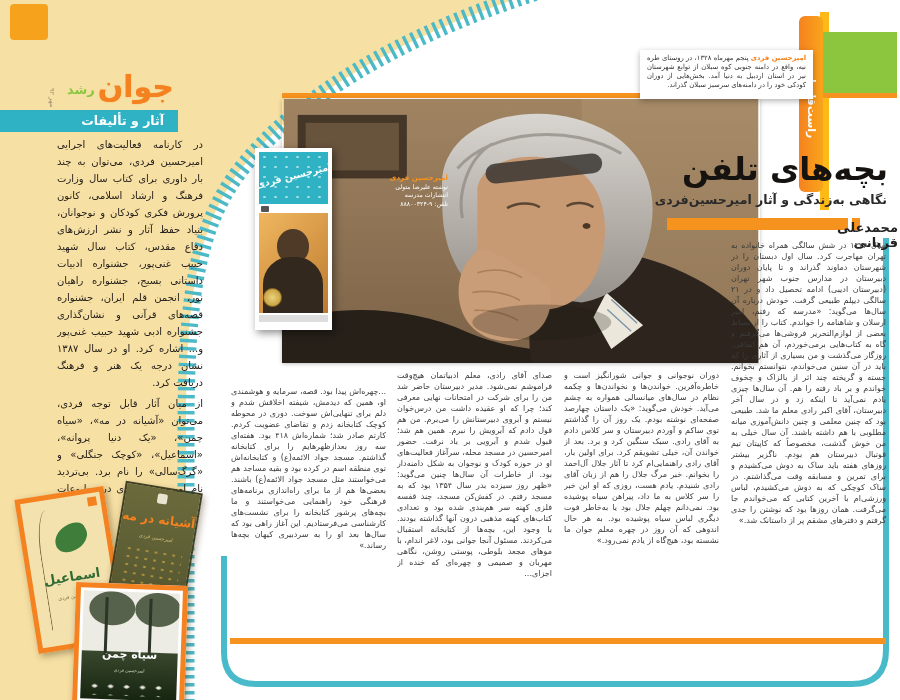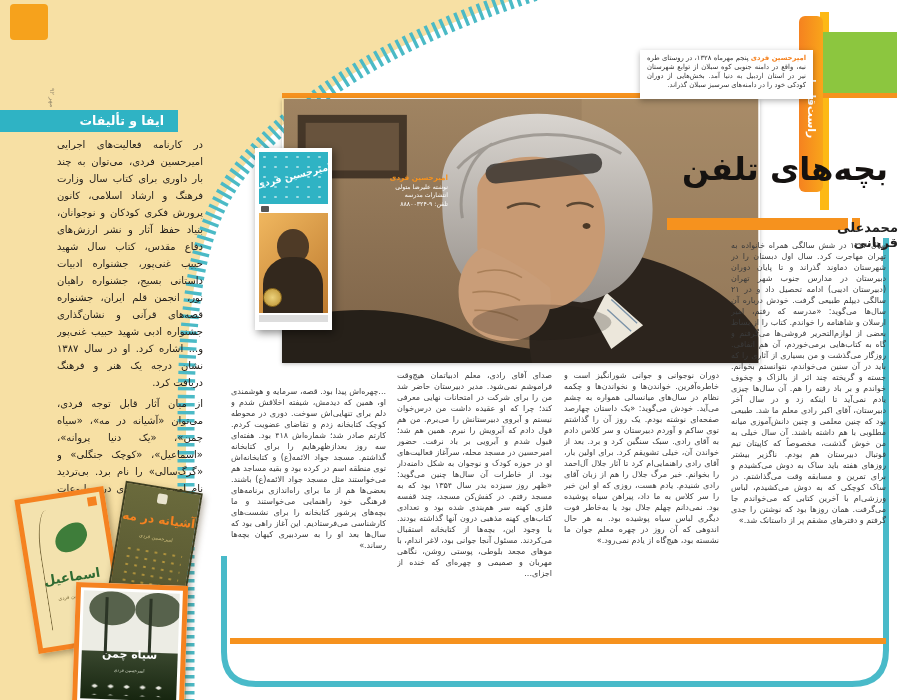--- a/index.html
+++ b/index.html
@@ -96,22 +96,26 @@
 
 <div id="page">
 
   <svg class="abs" style="left:0;top:0;" width="900" height="700" viewBox="0 0 900 700">
     <path d="M 550,-12 C 430,24 306,86 242,168 C 196,226 186,300 186,430 L 186,712 L -10,712 L -10,-12 Z" fill="#f7e0a4"></path>
     <path d="M 550,-12 C 430,24 306,86 242,168 C 196,226 186,300 186,430 L 186,712" fill="none" stroke="#4bbac6" stroke-width="17" stroke-dasharray="3.4 4.6"></path>
     <path d="M 224,556 L 224,652 Q 224,684 256,684 L 852,684 Q 886,684 886,650 L 886,238" fill="none" stroke="#3fb6c6" stroke-width="6" opacity="0.95"></path>
   </svg>
 
   <div class="abs" id="corner-square"></div>
+  <div class="abs" id="logo">
+    <span class="rashd">رشد</span>
+    <span class="javan">جوان</span>
+  </div>
   <div class="abs" id="logo-issue">مهر ۹۲</div>
-  <div class="abs rtl" id="side-banner">ایفا و تألیفات</div>
+  <div class="abs rtl" id="side-banner">آثار و تألیفات</div>
   <div class="abs rtl" id="side-text">
     <p>در کارنامه فعالیت‌های اجرایی امیرحسین فردی، می‌توان به چند بار داوری برای کتاب سال وزارت فرهنگ و ارشاد اسلامی، کانون پرورش فکری کودکان و نوجوانان، بنیاد حفظ آثار و نشر ارزش‌های دفاع مقدس، کتاب سال شهید حبیب غنی‌پور، جشنواره ادبیات داستانی بسیج، جشنواره راهیان نور، انجمن قلم ایران، جشنواره قصه‌های قرآنی و نشان‌گذاری جشنواره ادبی شهید حبیب غنی‌پور و... اشاره کرد. او در سال ۱۳۸۷ نشان درجه یک هنر و فرهنگ دریافت کرد.</p>
     <p>از میان آثار قابل توجه فردی، می‌توان «آشیانه در مه»، «سیاه چمن»، «یک دنیا پروانه»، «اسماعیل»، «کوچک جنگلی» و «گرگ‌سالی» را نام برد. بی‌تردید نام امیرحسین فردی در مطبوعات کودک و نوجوان نامی ماندگار خواهد بود. به خصوص سرمقاله‌های خواندنی و دل‌نشین او در مجله کیهان بچه‌ها در سه دهه نشان از هوشمندی و درایت او در این حوزه دارد. او همچنان در این سال‌ها در عرصه رسانه با مدیریت کیهان بچه‌ها نقش ممتازی را در روزنامه‌نگاری کودک و نوجوان ایفا کرد.</p>
   </div>
 
   <div class="abs book" id="book-esmail">
     <div class="chip"></div>
     <div class="profile"></div>
     <div class="leaf"></div>
     <div class="t rtl">اسماعیل</div>
@@ -189,20 +193,21 @@
     <div id="inset-strip"></div>
   </div>
   <div class="abs rtl" id="inset-caption">
     <div class="nm">امیرحسین فردی</div>
     <div>نوشته علیرضا متولی</div>
     <div>انتشارات مدرسه</div>
     <div>تلفن: ۹-۸۸۸۰۰۳۲۴</div>
   </div>
 
   <div class="abs rtl" id="hl2">بچه‌های تلفن</div>
+  <div class="abs rtl" id="hl-sub">نگاهی به‌زندگی و آثار امیرحسین‌فردی</div>
   <div class="abs" id="byline-bar"></div>
   <div class="abs" id="byline-chip"></div>
   <div class="abs rtl" id="byline">محمدعلی قربانی</div>
 
   <div class="abs rtl col" id="col0">سال ۱۳۳۴ در شش سالگی همراه خانواده به تهران مهاجرت کرد. سال اول دبستان را در شهرستان دماوند گذراند و تا پایان دوران دبیرستان در مدارس جنوب شهر تهران (دبیرستان ادیبی) ادامه تحصیل داد و در ۲۱ سالگی دیپلم طبیعی گرفت. خودش درباره آن سال‌ها می‌گوید: «مدرسه که رفتم، امیر ارسلان و شاهنامه را خواندم. کتاب را از بساط بعضی از لوازم‌التحریر فروشی‌ها می‌گرفتم و گاه به کتاب‌هایی برمی‌خوردم، آن هم اتفاقی. روزگار می‌گذشت و من بسیاری از آثاری را که باید در آن سنین می‌خواندم، نتوانستم بخوانم. جسته و گریخته چند اثر از بالزاک و چخوف خواندم و بر باد رفته را هم. آن سال‌ها چیزی یادم نمی‌آید تا اینکه زد و در سال آخر دبیرستان، آقای اکبر رادی معلم ما شد. طبیعی بود که چنین معلمی و چنین دانش‌آموزی میانه مطلوبی با هم داشته باشند. آن سال خیلی به من خوش گذشت، مخصوصاً که کاپیتان تیم فوتبال دبیرستان هم بودم. ناگزیر بیشتر روزهای هفته باید ساک به دوش می‌کشیدم و برای تمرین و مسابقه وقت می‌گذاشتم. در ساک کوچکی که به دوش می‌کشیدم، لباس ورزشی‌ام با آخرین کتابی که می‌خواندم جا می‌گرفت. همان روزها بود که نوشتن را جدی گرفتم و دفترهای مشقم پر از داستانک شد.»</div>
   <div class="abs rtl col" id="col1">دوران نوجوانی و جوانی شورانگیز است و خاطره‌آفرین. خواندن‌ها و نخواندن‌ها و چکمه نظام در سال‌های میانسالی همواره به چشم می‌آید. خودش می‌گوید: «یک داستان چهارصد صفحه‌ای نوشته بودم. یک روز آن را گذاشتم توی ساکم و آوردم دبیرستان و سر کلاس دادم به آقای رادی. سبک سنگین کرد و برد. بعد از خواندن آن، خیلی تشویقم کرد. برای اولین بار، آقای رادی راهنمایی‌ام کرد تا آثار جلال آل‌احمد را بخوانم. خبر مرگ جلال را هم از زبان آقای رادی شنیدم. یادم هست، روزی که او این خبر را سر کلاس به ما داد، پیراهن سیاه پوشیده بود. نمی‌دانم چهلم جلال بود یا به‌خاطر فوت دیگری لباس سیاه پوشیده بود. به هر حال اندوهی که آن روز در چهره معلم جوان ما نشسته بود، هیچ‌گاه از یادم نمی‌رود.»</div>
   <div class="abs rtl col" id="col2">صدای آقای رادی، معلم ادبیاتمان هیچ‌وقت فراموشم نمی‌شود. مدیر دبیرستان حاضر شد من را برای شرکت در امتحانات نهایی معرفی کند؛ چرا که او عقیده داشت من درس‌خوان نیستم و آبروی دبیرستانش را می‌برم. من هم قول دادم که آبرویش را نبرم. همین هم شد؛ قبول شدم و آبرویی بر باد نرفت. حضور امیرحسین در مسجد محله، سرآغاز فعالیت‌های او در حوزه کودک و نوجوان به شکل دامنه‌دار بود. از خاطرات آن سال‌ها چنین می‌گوید: «ظهر روز سیزده بدر سال ۱۳۵۴ بود که به مسجد رفتم. در کفش‌کن مسجد، چند قفسه فلزی کهنه سر هم‌بندی شده بود و تعدادی کتاب‌های کهنه مذهبی درون آنها گذاشته بودند. با وجود این، بچه‌ها از کتابخانه استقبال می‌کردند. مسئول آنجا جوانی بود، لاغر اندام، با موهای مجعد بلوطی، پوستی روشن، نگاهی مهربان و صمیمی و چهره‌ای که خنده از اجزای...</div>
   <div class="abs rtl col" id="col3">...چهره‌اش پیدا بود. قصه، سرمایه و هوشمندی او، همین که دیدمش، شیفته اخلاقش شدم و دلم برای تنهایی‌اش سوخت. دوری در محوطه کوچک کتابخانه زدم و تقاضای عضویت کردم. کارتم صادر شد؛ شماره‌اش ۴۱۸ بود. هفته‌ای سه روز بعدازظهرهایم را برای کتابخانه گذاشتم. مسجد جواد الائمه(ع) و کتابخانه‌اش توی منطقه اسم در کرده بود و بقیه مساجد هم می‌خواستند مثل مسجد جواد الائمه(ع) باشند. بعضی‌ها هم از ما برای راه‌اندازی برنامه‌های فرهنگی خود راهنمایی می‌خواستند و ما بچه‌های پرشور کتابخانه را برای نشست‌های کارشناسی می‌فرستادیم. این آغاز راهی بود که سال‌ها بعد او را به سردبیری کیهان بچه‌ها رساند.»</div>
 
   <div class="abs" id="bottom-rule"></div>

